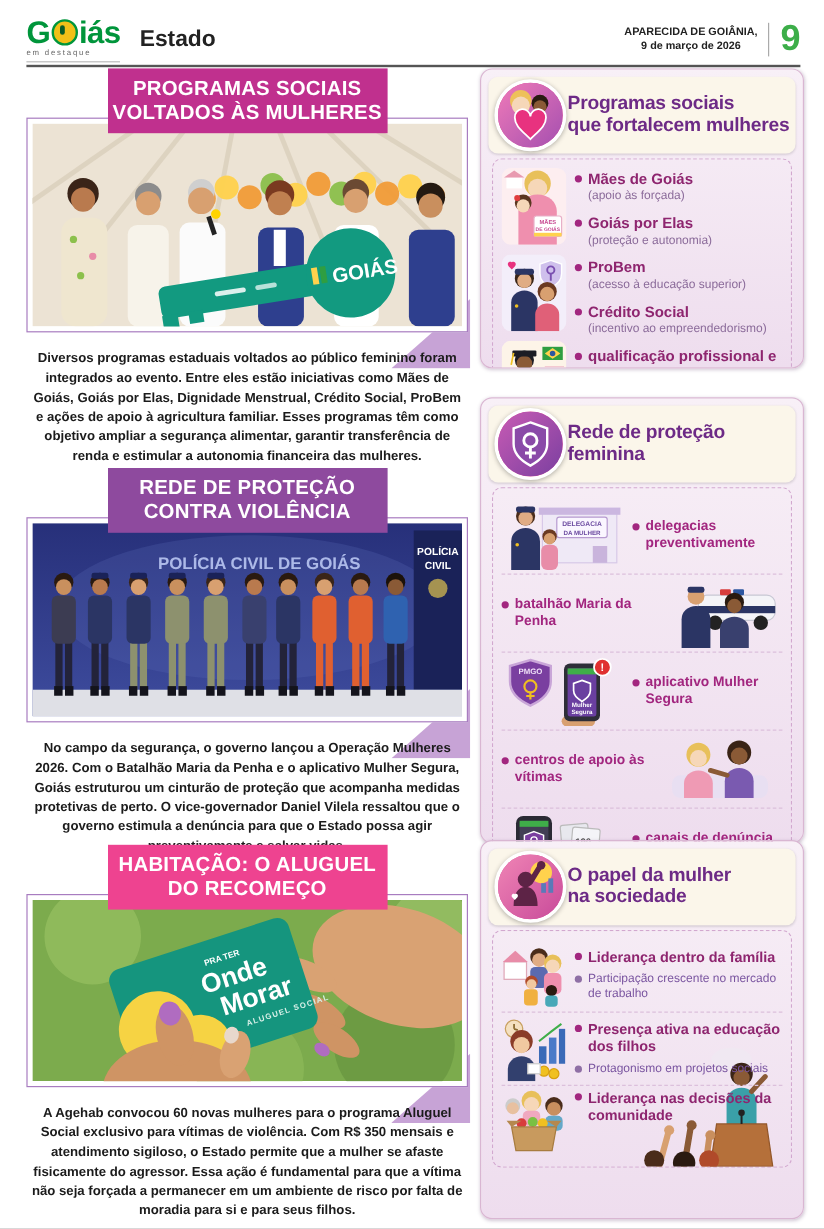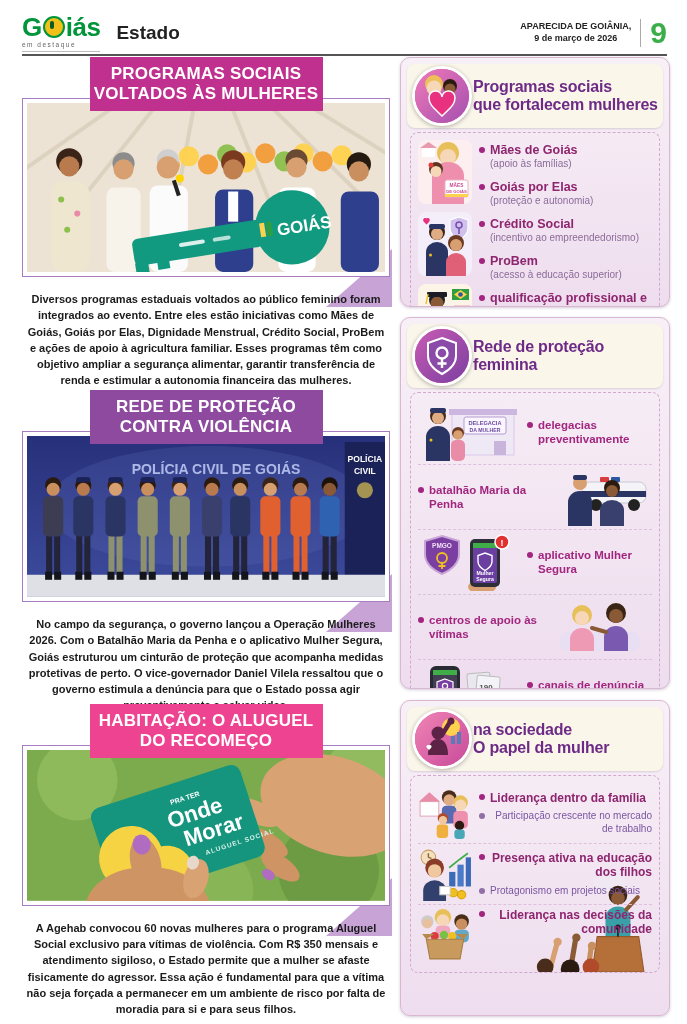--- a/index.html
+++ b/index.html
@@ -28,21 +28,21 @@
   .corner-tri{position:absolute;right:-2px;bottom:-30px;width:66px;height:58px;background:#c7a3d6;
               clip-path:polygon(100% 0,100% 100%,0 100%);z-index:0;}
   .photo-frame{position:relative;z-index:1;background:#fff;border:1.5px solid #a87cc0;padding:4px;}
   .photo-frame svg{display:block;width:100%;height:auto;}
   .body-txt{margin-top:14px;padding:0 2px;font-size:11px;line-height:1.48;font-weight:600;
             color:#1b1b1b;text-align:center;position:relative;z-index:2;}
   
   .panel{position:absolute;left:400px;width:268px;border-radius:10px;
          background:linear-gradient(#f8f0f7,#eeddee);border:1px solid #d9b6d2;
          box-shadow:0 1px 3px rgba(80,40,90,.25);overflow:hidden;}
-  .panel-1{top:57px;height:248px;} .panel-2{top:317px;height:370px;} .panel-3{top:700px;height:314px;}
+  .panel-1{top:57px;height:248px;} .panel-2{top:331px;height:370px;} .panel-3{top:700px;height:314px;}
   .panel-head{position:relative;margin:6px 6px 2px;background:#fbf6ea;border-radius:8px;
               min-height:52px;padding:6px 6px 6px 66px;display:flex;flex-direction:column;justify-content:center;
               box-shadow:0 1px 2px rgba(0,0,0,.12);}
   .panel-icon{position:absolute;left:5px;top:50%;transform:translateY(-50%);width:54px;height:54px;
               border-radius:50%;border:3px solid #fff;box-shadow:0 1px 4px rgba(0,0,0,.3);overflow:hidden;background:#d84a9a;}
   .panel-icon svg{display:block;width:100%;height:100%;}
   .panel-title{font-size:16px;font-weight:bold;color:#6d2a86;line-height:1.12;letter-spacing:-.2px;white-space:nowrap;}
   .panel-body{position:relative;margin:4px 9px 9px;border:1.5px dashed #d2a8cf;border-radius:8px;padding:7px;}
   .dot{display:inline-block;width:6px;height:6px;border-radius:50%;background:#a2267f;margin:0 5px 1px 0;flex:none;}
   .dot-light{background:#8f6fa5;}
@@ -55,21 +55,21 @@
   .p-item-title{font-size:12.5px;font-weight:bold;color:#8e256f;line-height:1.15;}
   .p-item-sub{font-size:10px;color:#8b6b9a;line-height:1.2;margin-left:11px;}
   
   .p2-row{display:flex;align-items:center;gap:5px;padding:3px 0;border-bottom:1px dashed #dcc0dc;}
   .p2-row:last-child{border-bottom:none;}
   .p2-rev{flex-direction:row-reverse;}
   .p2-row svg{display:block;width:104px;height:58px;flex:none;}
   .p-item2{flex:1;font-size:11.5px;font-weight:bold;color:#a2267f;line-height:1.25;display:flex;align-items:flex-start;}
   .p-item2 .dot{margin-top:4px;}
   
-  .p3-row{display:flex;align-items:center;gap:7px;padding:3px 0;border-bottom:1px dashed #dcc0dc;position:relative;z-index:1;text-align:right;}
+  .p3-row{display:flex;align-items:center;gap:7px;padding:3px 0;border-bottom:1px dashed #dcc0dc;position:relative;z-index:1;}
   .p3-row:last-of-type{border-bottom:none;align-items:flex-start;}
   .p3-row svg{display:block;width:54px;height:54px;flex:none;}
   .p3-texts{flex:1;}
   .p3-bold{font-size:12px;font-weight:bold;color:#8e256f;line-height:1.2;display:flex;align-items:flex-start;margin-bottom:5px;}
   .p3-bold .dot{margin-top:3px;}
   .p3-light{font-size:10px;color:#7a55a0;line-height:1.25;display:flex;align-items:flex-start;}
   .p3-light .dot{margin-top:3px;}
   .podium{position:absolute;right:2px;bottom:0;width:128px;height:104px;z-index:0;}
   svg text{font-family:"Liberation Sans",sans-serif;}
 </style>
@@ -403,24 +403,24 @@
             <line x1="10" y1="10" x2="8" y2="20" stroke="#f0c020" stroke-width="1.4"></line>
           <path d="M8 37 a11 10 0 0 1 22 0 v27 h-22 z" fill="#50408c"></path>
           <rect x="26" y="31" width="11" height="4.5" rx="2" fill="#fff" stroke="#d8c49a" stroke-width=".8" transform="rotate(18 31 33)"></rect>
           <circle cx="10" cy="58" r="4" fill="#f0c020" stroke="#d8a010"></circle>
             <circle cx="17" cy="60" r="4" fill="#f0c020" stroke="#d8a010"></circle>
           <rect x="30" y="48" width="21" height="10" rx="2" fill="#d83c3c"></rect>
           <text x="40.5" y="55" text-anchor="middle" font-size="4.8" font-weight="bold" fill="#fff">ABERTO</text>
         </svg>
       </div>
       <div class="p1-items">
-        <div class="p-item"><span class="dot"></span><span class="p-item-title">Mães de Goiás</span><div class="p-item-sub">(apoio às famílias)</div></div>
+        <div class="p-item"><span class="dot"></span><span class="p-item-title">Mães de Goiás</span><div class="p-item-sub">(apoio às forçada)</div></div>
         <div class="p-item"><span class="dot"></span><span class="p-item-title">Goiás por Elas</span><div class="p-item-sub">(proteção e autonomia)</div></div>
+        <div class="p-item"><span class="dot"></span><span class="p-item-title">ProBem</span><div class="p-item-sub">(acesso à educação superior)</div></div>
         <div class="p-item"><span class="dot"></span><span class="p-item-title">Crédito Social</span><div class="p-item-sub">(incentivo ao empreendedorismo)</div></div>
-        <div class="p-item"><span class="dot"></span><span class="p-item-title">ProBem</span><div class="p-item-sub">(acesso à educação superior)</div></div>
         <div class="p-item"><span class="dot"></span><span class="p-item-title">qualificação profissional e geração de renda</span></div>
       </div>
     </div>
   </div>
 
   <div class="panel panel-2">
     <div class="panel-head">
       <div class="panel-icon">
         <svg viewBox="0 0 54 54">
           <defs>
@@ -560,22 +560,22 @@
           <circle cx="36" cy="15" r="9" fill="#ffd24d"></circle>
           <rect x="36" y="24" width="4" height="8" fill="#5a7ab8"></rect>
             <rect x="42" y="20" width="4" height="12" fill="#5a7ab8"></rect>
           <circle cx="23" cy="21" r="6.5" fill="#5d2346"></circle>
           <path d="M23 27 c-7 0 -10 7 -10 16 h20 c0 -9 -3 -16 -10 -16 z" fill="#5d2346"></path>
           <line x1="27" y1="23" x2="35" y2="10" stroke="#5d2346" stroke-width="4.5" stroke-linecap="round"></line>
           <circle cx="36" cy="9" r="3.5" fill="#5d2346"></circle>
           <path d="M12 36 c-1.5 -1.5 0 -4 2 -2.8 c2 -1.2 3.5 1.3 2 2.8 l-2 2 z" fill="#fff"></path>
         </svg>
       </div>
+      <div class="panel-title">O papel da mulher</div>
       <div class="panel-title">na sociedade</div>
-      <div class="panel-title">O papel da mulher</div>
     </div>
     <div class="panel-body">
       <div class="p3-row">
         <svg viewBox="0 0 52 52">
           <rect x="2" y="15" width="18" height="14" fill="#fff" stroke="#e0a8b8"></rect>
           <path d="M1 15 L11 6 L21 15 z" fill="#e88ca8"></path>
           <circle cx="30" cy="11" r="7" fill="#4a2c1a"></circle>
             <circle cx="30" cy="13.5" r="5.5" fill="#e0ac84"></circle>
           <rect x="23" y="19" width="14" height="17" rx="4" fill="#5a6ab0"></rect>
           <circle cx="41" cy="16" r="7" fill="#e8c05a"></circle>

